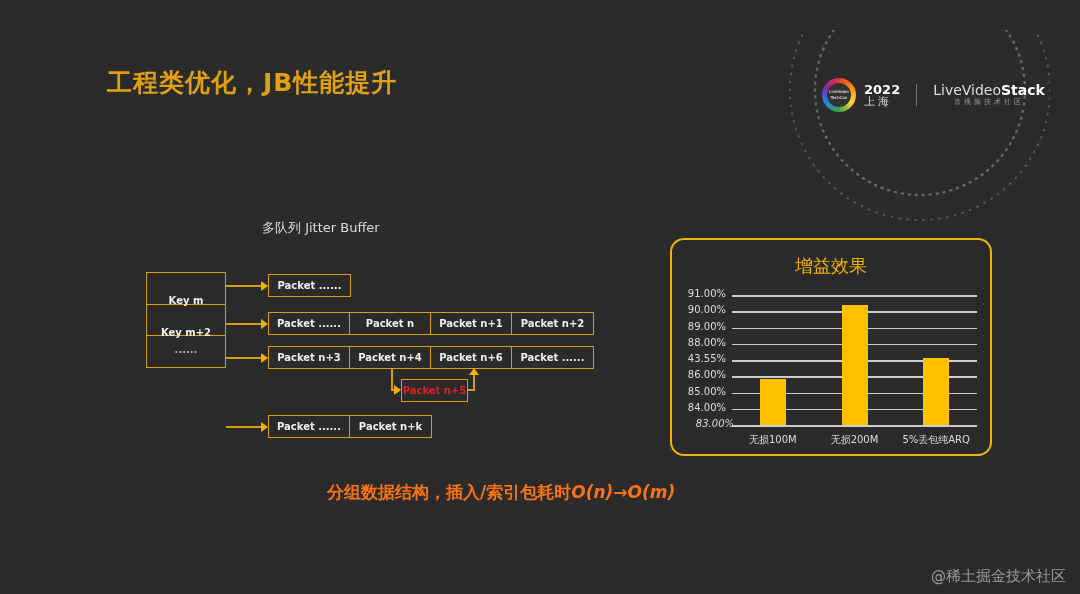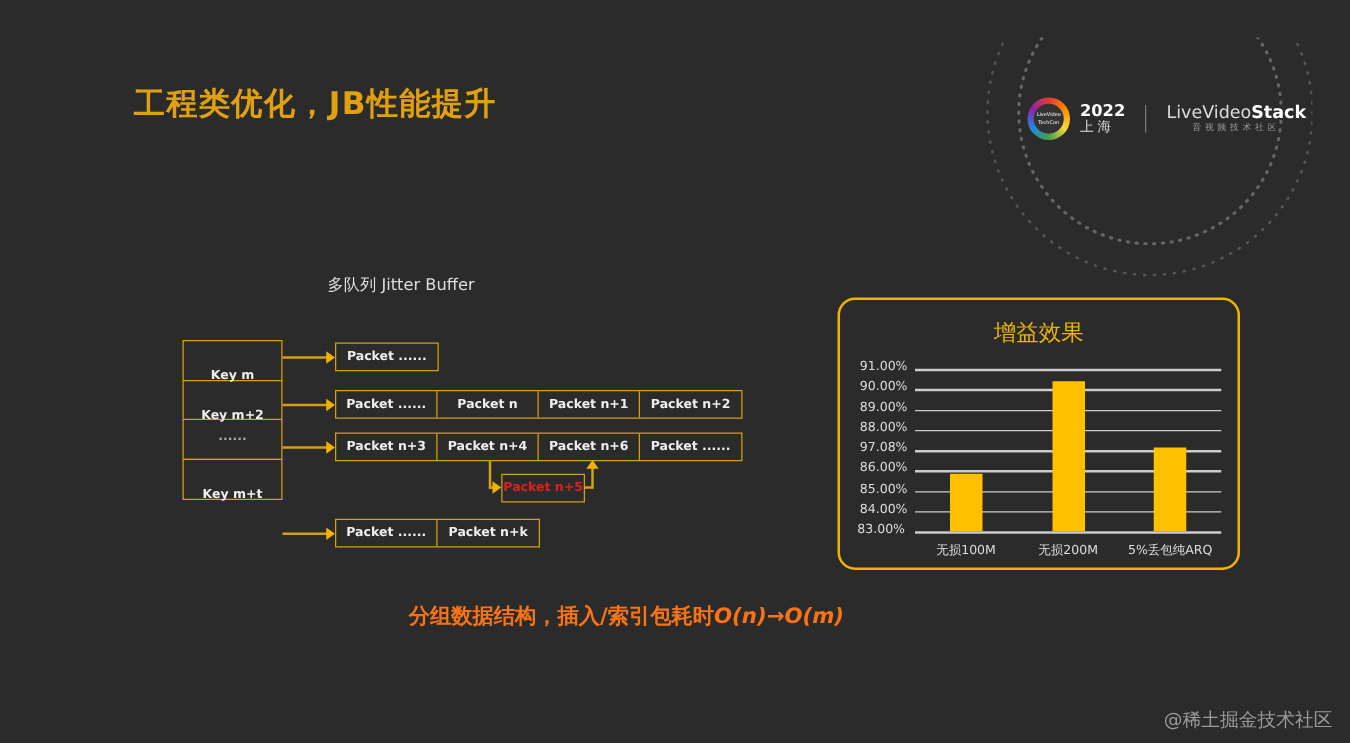--- a/index.html
+++ b/index.html
@@ -61,21 +61,20 @@
     <div class="lvs-sub">音视频技术社区</div>
   </div>
 </div>
 
 <div class="abs diag-title">多队列 Jitter Buffer</div>
 
 <div class="abs keycol">
   <div class="keycell first">Key m</div>
   <div class="keycell">Key m+2</div>
   <div class="keycell" style="padding-top:8px;color:#aaa;">......</div>
-  <div class="keycell">Key m+t</div>
 </div>
 
 <div class="arrow" style="left:226px;top:285px;width:36px;"></div>
 <div class="arrow" style="left:226px;top:323px;width:36px;"></div>
 <div class="arrow" style="left:226px;top:357px;width:36px;"></div>
 <div class="arrow" style="left:226px;top:426px;width:36px;"></div>
 
 <div class="row" style="left:268px;top:274px;">
   <div class="pk">Packet ......</div>
 </div>
@@ -104,29 +103,29 @@
 <div class="abs" style="left:469px;top:368px;border-bottom:7px solid #f0b400;border-left:5px solid transparent;border-right:5px solid transparent;"></div>
 
 <div class="abs caption">
   <span>分组数据结构，插入/索引包耗时</span><i>O(n)→O(m)</i>
 </div>
 
 <div class="abs chart-box">
   <div class="abs chart-title">增益效果</div>
   <div id="chart-area">
       <div class="grid" style="left: 60px; width: 245px; top: 185px;"></div>
-      <div class="ylab abs" style="left: 0; top: 178px;">83.00%</div>
+      <div class="ylab abs" style="left: 10px; top: 178px; font-style: italic;">83.00%</div>
       <div class="grid" style="left: 60px; width: 245px; top: 168.75px;"></div>
       <div class="ylab abs" style="left: 2px; top: 161.75px;">84.00%</div>
       <div class="grid" style="left: 60px; width: 245px; top: 152.5px;"></div>
       <div class="ylab abs" style="left: 2px; top: 145.5px;">85.00%</div>
       <div class="grid" style="left: 60px; width: 245px; top: 136.25px;"></div>
       <div class="ylab abs" style="left: 2px; top: 129.25px;">86.00%</div>
       <div class="grid" style="left: 60px; width: 245px; top: 120px;"></div>
-      <div class="ylab abs" style="left: 2px; top: 113px;">97.08%</div>
+      <div class="ylab abs" style="left: 2px; top: 113px;">43.55%</div>
       <div class="grid" style="left: 60px; width: 245px; top: 103.75px;"></div>
       <div class="ylab abs" style="left: 2px; top: 96.75px;">88.00%</div>
       <div class="grid" style="left: 60px; width: 245px; top: 87.5px;"></div>
       <div class="ylab abs" style="left: 2px; top: 80.5px;">89.00%</div>
       <div class="grid" style="left: 60px; width: 245px; top: 71.25px;"></div>
       <div class="ylab abs" style="left: 2px; top: 64.25px;">90.00%</div>
       <div class="grid" style="left: 60px; width: 245px; top: 55px;"></div>
       <div class="ylab abs" style="left: 2px; top: 48px;">91.00%</div>
       <div class="bar" style="left: 87.8333px; top: 138.688px; height: 46.3125px;"></div>
       <div class="xlab" style="left: 55.8333px; top: 193px;">无损100M</div>

